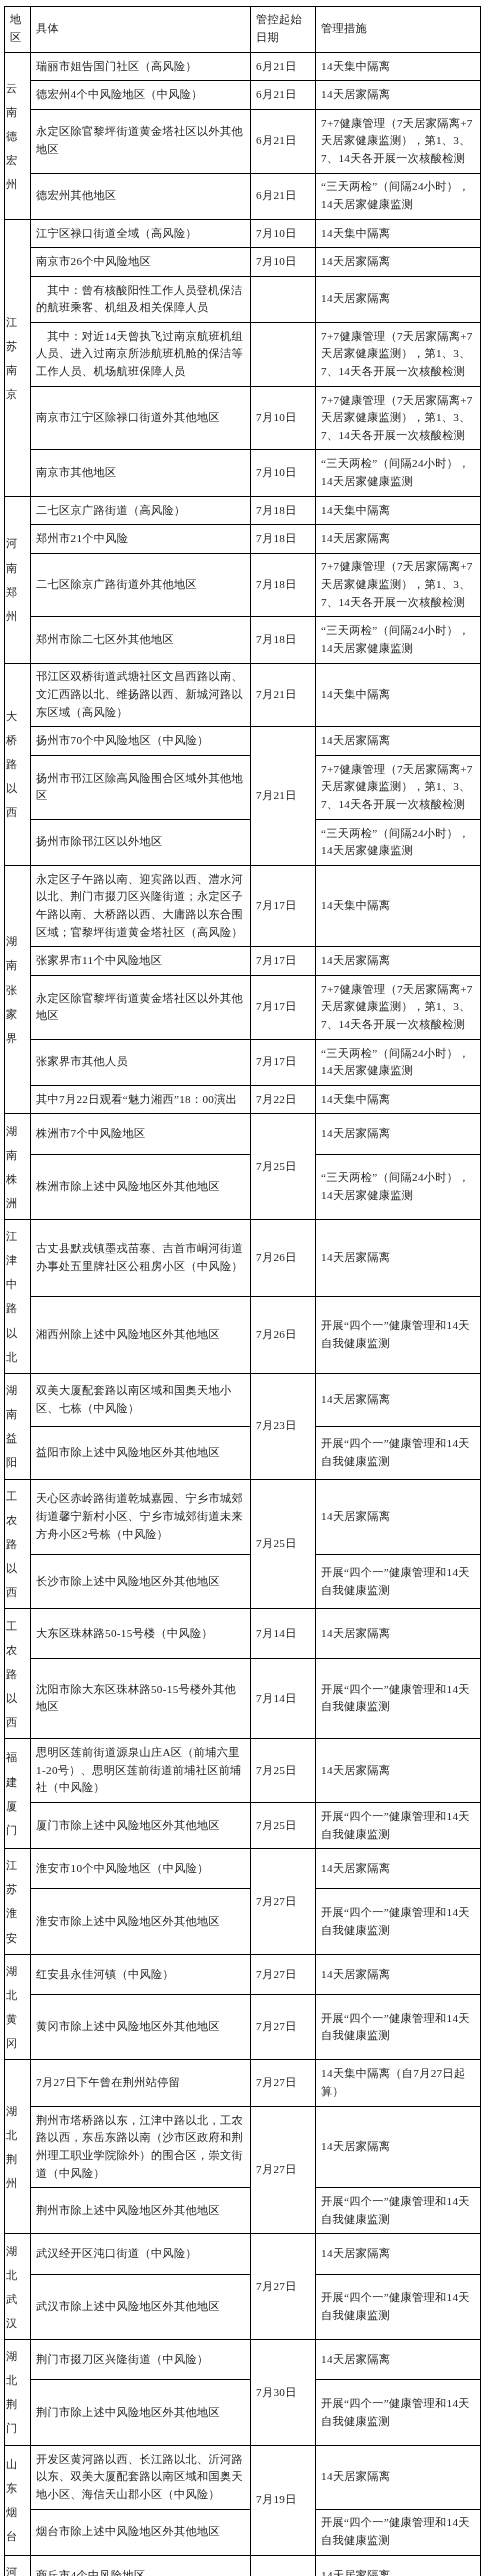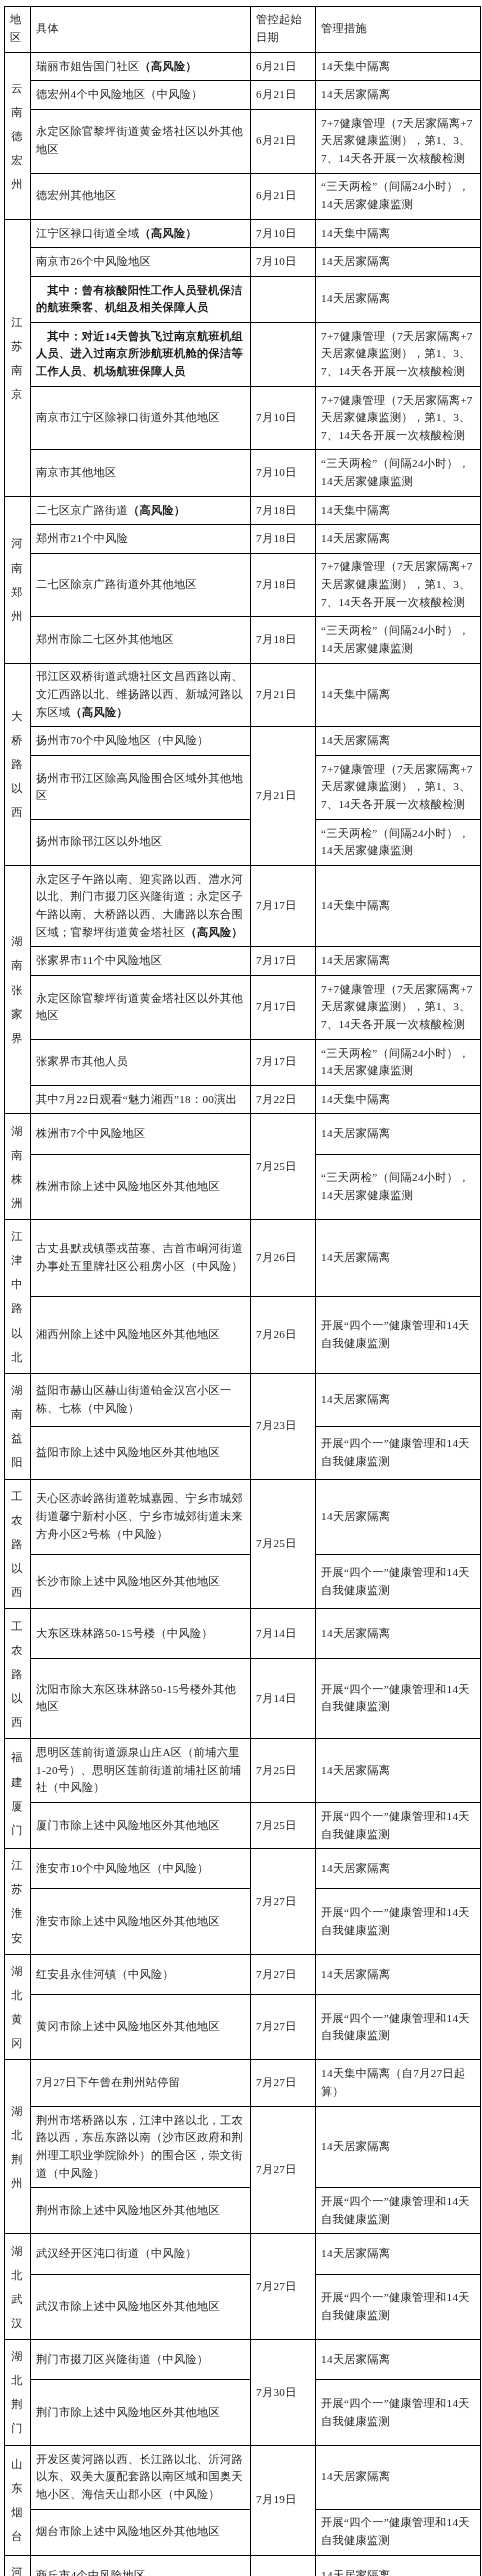--- a/index.html
+++ b/index.html
@@ -5,23 +5,23 @@
   html,body{margin:0;padding:0;background:#ffffff;}
   body{width:482px;min-height:2576px;font-family:"Liberation Serif","DejaVu Serif",serif;color:#1c1c1c;}
   .page{padding:5.6px 2.8px 14px 3.5px;}
   table{border-collapse:collapse;table-layout:fixed;width:475px;}
   col.c-region{width:26px;}
   col.c-area{width:220px;}
   col.c-date{width:65px;}
   col.c-measure{width:165px;}
   th,td{border:0.7px solid #000;padding:4.9px 5.6px;font-size:11.2px;line-height:1.58;font-weight:normal;text-align:left;vertical-align:middle;letter-spacing:0.3px;word-break:break-all;}
   th{font-weight:normal;}
-  td.region{padding:4.2px 1.4px;text-align:center;line-height:2.15;}
-  td.indent{text-indent:1em;font-weight:bold;}
-  b{font-weight:bold;letter-spacing:0.3px;text-align:right;}
+  td.region{padding:4.2px 1.4px;text-align:left;line-height:2.15;}
+  td.indent{text-indent:1em;}
+  b{font-weight:normal;letter-spacing:0.3px;text-align:right;}
 </style>
 </head>
 <body>
 
 <div class="page">
 <table>
 <colgroup>
         <col class="c-region">
         <col class="c-area">
         <col class="c-date">
@@ -178,21 +178,21 @@
   <td>14天居家隔离</td>
 </tr>
 <tr>
   <td>湘西州除上述中风险地区外其他地区</td>
   <td>7月26日</td>
   <td>开展“四个一”健康管理和14天自我健康监测</td>
 </tr>
 
 <tr>
   <td class="region" rowspan="2">湖南益阳</td>
-  <td>益阳市赫山区赫山街道铂金汉宫小区一栋、七栋（中风险）</td>
+  <td>双美大厦配套路以南区域和国奥天地小区、七栋（中风险）</td>
   <td rowspan="2">7月23日</td>
   <td>14天居家隔离</td>
 </tr>
 <tr>
   <td>益阳市除上述中风险地区外其他地区</td>
   <td>开展“四个一”健康管理和14天自我健康监测</td>
 </tr>
 
 <tr>
   <td class="region" rowspan="2">工农路以西</td>

